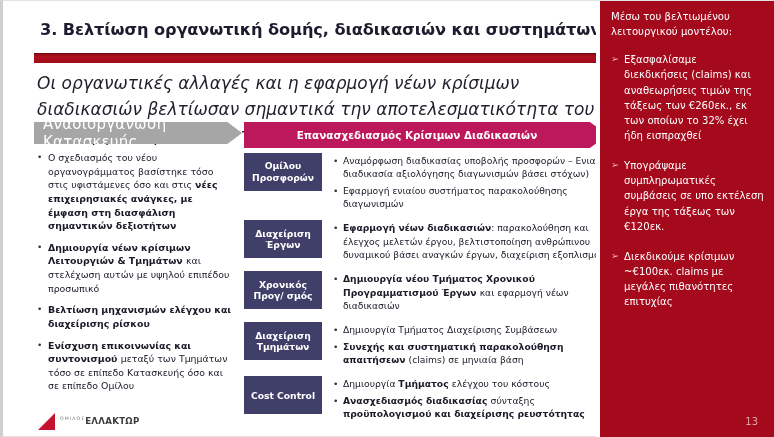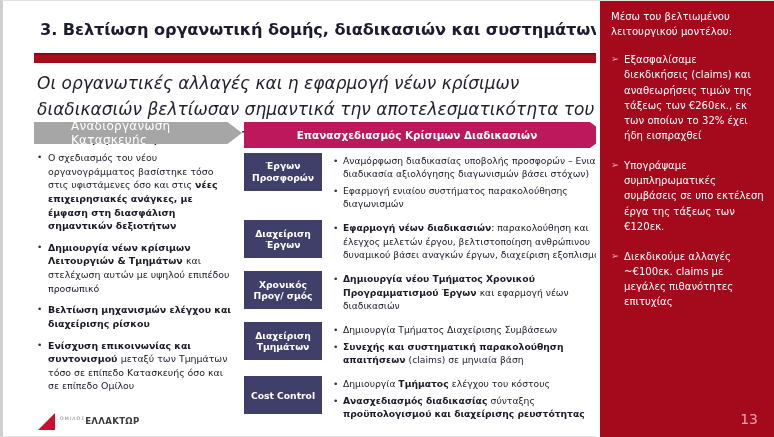--- a/index.html
+++ b/index.html
@@ -58,24 +58,23 @@
   #gray-banner {
     position: absolute;
     left: 14px; top: 121px;
     width: 208px; height: 22px;
     background: #a6a6a6;
     clip-path: polygon(0 0, 93% 0, 100% 50%, 93% 100%, 0 100%);
     display: flex; align-items: center;
   }
   #gray-banner span {
     padding-left: 9px;
-    font-size: 12px;
+    font-size: 15px;
     color: #ffffff;
     letter-spacing: 0.25px;
-    margin-left: 28px;
   }
 
   
   #blue-banner {
     position: absolute;
     left: 224px; top: 121px;
     width: 364px; height: 26px;
     background: #be185d;
     clip-path: polygon(0 0, 95% 0, 100% 50%, 95% 100%, 0 100%);
     display: flex; align-items: center; justify-content: center;
@@ -179,21 +178,21 @@
   .rp-arrow {
     flex: 0 0 13px;
     font-size: 9.5px;
     color: #ffb3b3;
     line-height: 1.5;
   }
   .rp-text { flex: 1 1 auto; }
   #page-number {
     position: absolute;
     right: 16px; bottom: 11px;
-    font-size: 14px;
+    font-size: 10px;
     color: #e6a5ac;
   }
 </style>
 </head>
 <body>
 
 <div id="slide">
 
   <div id="main">
 
@@ -225,21 +224,21 @@
           <div class="lb-text"><b>Βελτίωση μηχανισμών ελέγχου και διαχείρισης ρίσκου</b></div>
         </div>
         <div class="lb-item">
           <div class="lb-dot">•</div>
           <div class="lb-text"><b>Ενίσχυση επικοινωνίας και συντονισμού </b><span>μεταξύ των Τμημάτων τόσο σε επίπεδο Κατασκευής όσο και σε επίπεδο Ομίλου</span></div>
         </div>
       </div>
 
     <div id="rows">
         <div class="row">
-          <div class="row-box">Έργων Προσφορών</div>
+          <div class="row-box">Ομίλου Προσφορών</div>
           <div class="row-bullets">
             <div class="bl">
               <div class="bl-dot">•</div>
               <div class="bl-text"><span>Αναμόρφωση διαδικασίας υποβολής προσφορών – Ενιαία διαδικασία αξιολόγησης διαγωνισμών βάσει στόχων)</span></div>
             </div>
             <div class="bl">
               <div class="bl-dot">•</div>
               <div class="bl-text"><span>Εφαρμογή ενιαίου συστήματος παρακολούθησης διαγωνισμών</span></div>
             </div>
           </div>
@@ -306,19 +305,19 @@
         <div class="rp-item">
           <div class="rp-arrow">➢</div>
           <div class="rp-text">Εξασφαλίσαμε διεκδικήσεις (claims) και αναθεωρήσεις τιμών της τάξεως των €260εκ., εκ των οποίων το 32% έχει ήδη εισπραχθεί</div>
         </div>
         <div class="rp-item">
           <div class="rp-arrow">➢</div>
           <div class="rp-text">Υπογράψαμε συμπληρωματικές συμβάσεις σε υπο εκτέλεση έργα της τάξεως των €120εκ.</div>
         </div>
         <div class="rp-item">
           <div class="rp-arrow">➢</div>
-          <div class="rp-text">Διεκδικούμε αλλαγές ~€100εκ. claims με μεγάλες πιθανότητες επιτυχίας</div>
+          <div class="rp-text">Διεκδικούμε κρίσιμων ~€100εκ. claims με μεγάλες πιθανότητες επιτυχίας</div>
         </div>
       </div>
     <div id="page-number">13</div>
   </div>
 
 </div>
 
 </body></html>

